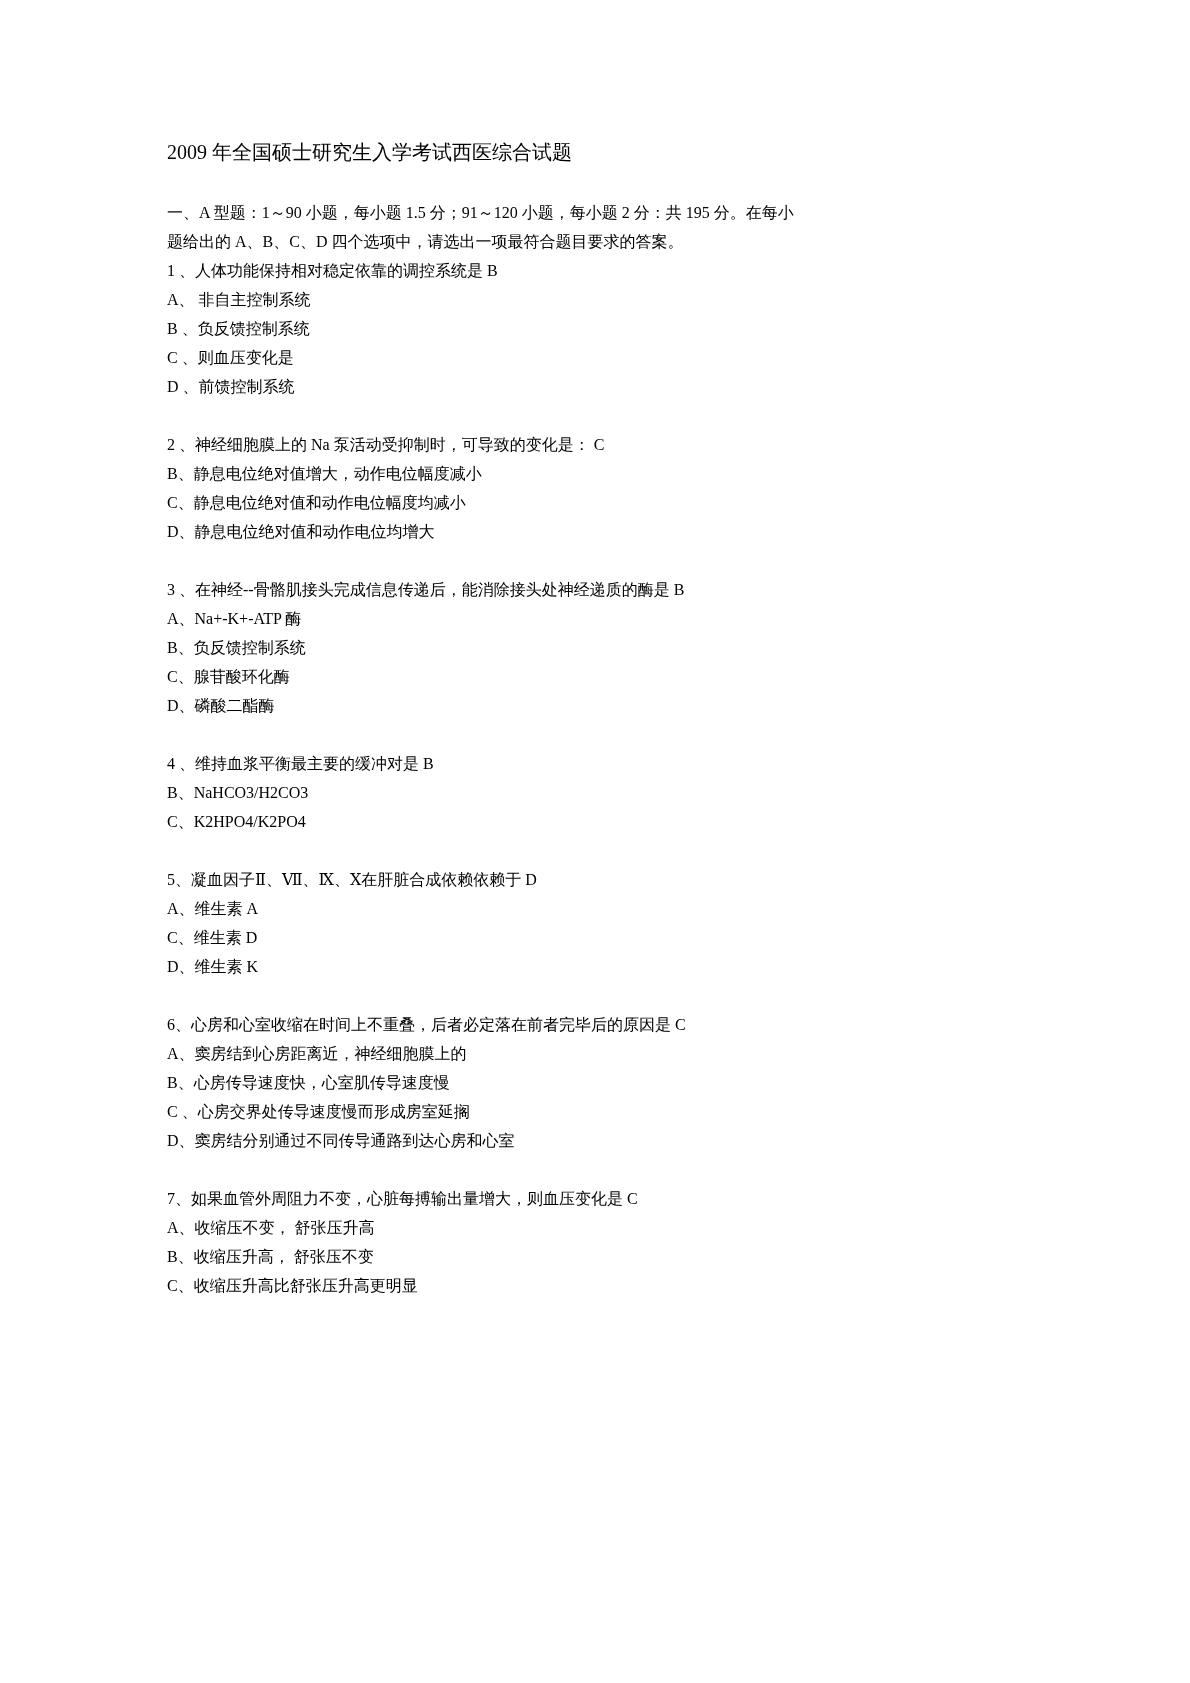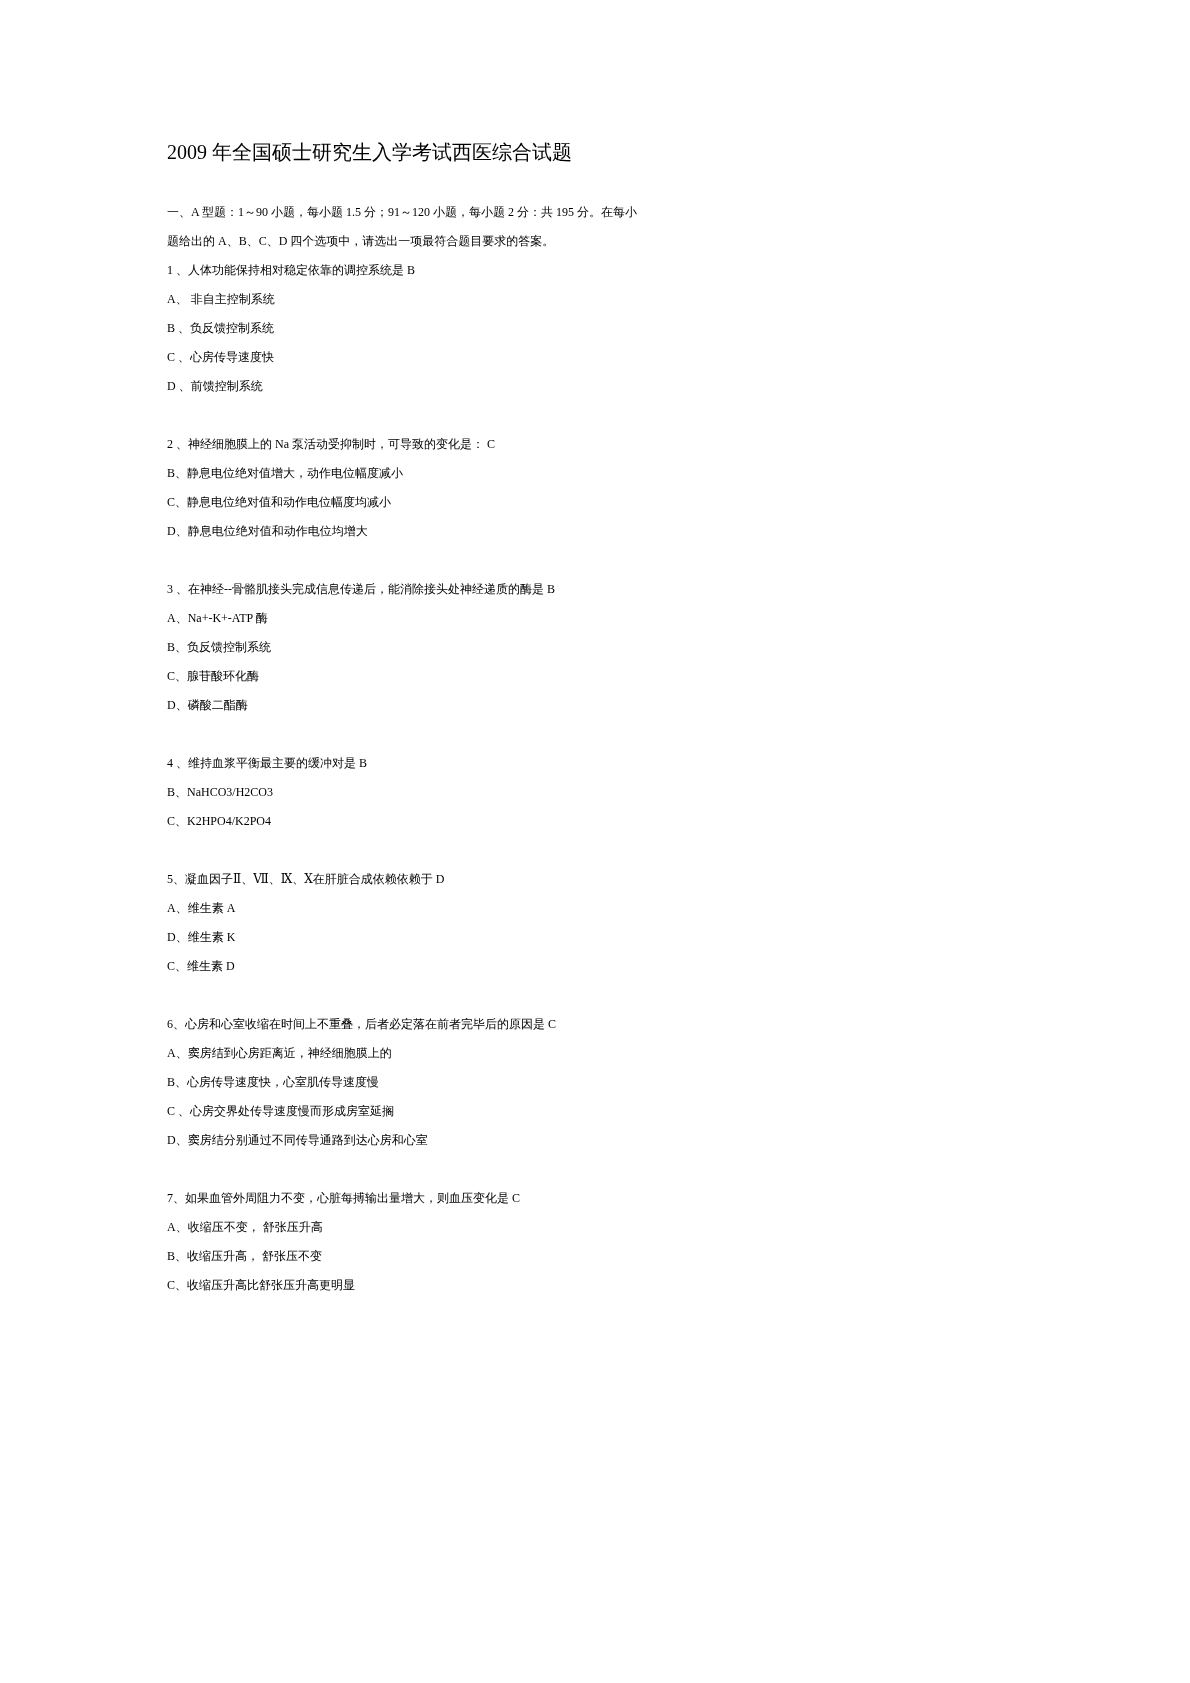--- a/index.html
+++ b/index.html
@@ -18,42 +18,42 @@
     background: #ffffff;
   }
   .title {
     font-size: 20px;
     font-weight: normal;
     line-height: 29px;
     margin-bottom: 31px;
     white-space: pre-wrap;
   }
   .line {
-    font-size: 12px;
+    font-size: 16px;
     line-height: 29px;
     white-space: pre-wrap;
   }
   .question { margin-top: 29px; }
   #questions .question:first-child { margin-top: 0; }
 </style>
 </head>
 <body>
 
 <div class="page">
   <h1 class="title">2009 年全国硕士研究生入学考试西医综合试题</h1>
   <div id="intro">
       <p class="line">一、A 型题：1～90 小题，每小题 1.5 分；91～120 小题，每小题 2 分：共 195 分。在每小</p>
       <p class="line">题给出的 A、B、C、D 四个选项中，请选出一项最符合题目要求的答案。</p>
     </div>
   <div id="questions">
       <div class="question">
         <p class="line"><span>1 、人体功能保持相对稳定依靠的调控系统是</span> <span>B</span></p>
         <p class="line">A、 非自主控制系统</p>
         <p class="line">B 、负反馈控制系统</p>
-        <p class="line">C 、心房传导速度快</p>
+        <p class="line">C 、则血压变化是</p>
         <p class="line">D 、前馈控制系统</p>
       </div>
       <div class="question">
         <p class="line"><span>2 、神经细胞膜上的 Na 泵活动受抑制时，可导致的变化是：</span> <span>C</span></p>
         <p class="line">B、静息电位绝对值增大，动作电位幅度减小</p>
         <p class="line">C、静息电位绝对值和动作电位幅度均减小</p>
         <p class="line">D、静息电位绝对值和动作电位均增大</p>
       </div>
       <div class="question">
         <p class="line"><span>3 、在神经--骨骼肌接头完成信息传递后，能消除接头处神经递质的酶是</span> <span>B</span></p>
@@ -63,22 +63,22 @@
         <p class="line">D、磷酸二酯酶</p>
       </div>
       <div class="question">
         <p class="line"><span>4 、维持血浆平衡最主要的缓冲对是</span> <span>B</span></p>
         <p class="line">B、NaHCO3/H2CO3</p>
         <p class="line">C、K2HPO4/K2PO4</p>
       </div>
       <div class="question">
         <p class="line"><span>5、凝血因子Ⅱ、Ⅶ、Ⅸ、Ⅹ在肝脏合成依赖依赖于</span> <span>D</span></p>
         <p class="line">A、维生素 A</p>
+        <p class="line">C、维生素 D</p>
         <p class="line">D、维生素 K</p>
-        <p class="line">C、维生素 D</p>
       </div>
       <div class="question">
         <p class="line"><span>6、心房和心室收缩在时间上不重叠，后者必定落在前者完毕后的原因是</span> <span>C</span></p>
         <p class="line">A、窦房结到心房距离近，神经细胞膜上的</p>
         <p class="line">B、心房传导速度快，心室肌传导速度慢</p>
         <p class="line">C 、心房交界处传导速度慢而形成房室延搁</p>
         <p class="line">D、窦房结分别通过不同传导通路到达心房和心室</p>
       </div>
       <div class="question">
         <p class="line"><span>7、如果血管外周阻力不变，心脏每搏输出量增大，则血压变化是</span> <span>C</span></p>

